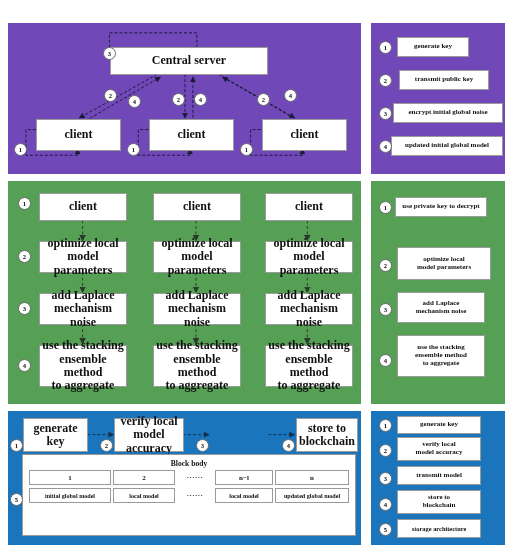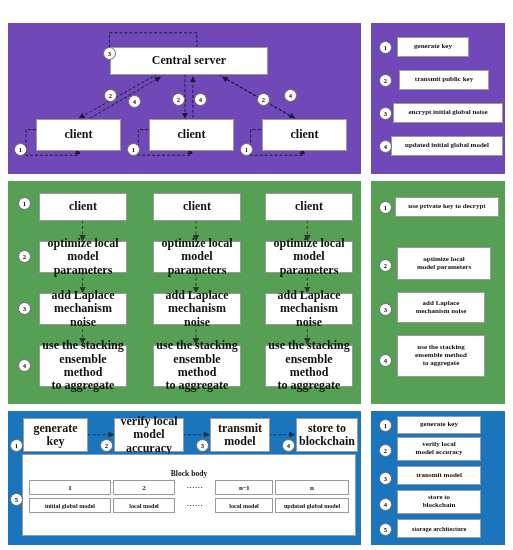--- a/index.html
+++ b/index.html
@@ -57,21 +57,21 @@
     background:#FFFFFF;border:1px solid #9a9a9a;box-sizing:border-box;
     display:flex;align-items:center;justify-content:center;text-align:center;
     color:#111;line-height:1.14;font-size:7px;padding:1px 3px;
   }
 
   
   .blockbody{
     position:absolute;background:#ffffff;border:1px solid #9a9a9a;box-sizing:border-box;
   }
   .bb-title{
-    text-align:center;font-size:7.6px;color:#111;margin-top:14px;margin-bottom:2px;
+    text-align:center;font-size:7.6px;color:#111;margin-top:4px;margin-bottom:2px;
   }
   .bb-row{display:flex;justify-content:center;gap:2px;margin:0 6px 3px 6px;}
   .bb-cell{
     border:1px solid #9a9a9a;background:#fff;box-sizing:border-box;
     display:flex;align-items:center;justify-content:center;
     font-size:7px;color:#111;height:15px;text-align:center;
   }
   .bb-cell.nb{border:1px solid #9a9a9a;}
   .bb-cell.dots{border:none;font-size:7px;letter-spacing:.4px;}
   .bb-cell.lbl{font-size:6.1px;}
@@ -199,21 +199,21 @@
 model parameters</div>
     <div class="node ml" style="left:257px;top:112px;width:88px;height:32px;white-space:pre-line;">add Laplace
 mechanism noise</div>
     <div class="node ml" style="left:257px;top:164px;width:88px;height:42px;white-space:pre-line;">use the stacking
 ensemble method
 to aggregate</div>
   </div>
 
   <div class="band green leg-green">
     <div class="circ" style="left:8px;top:20px;">1</div>
-    <div class="leg-box" style="position:absolute;left:24px;top:16px;width:104px;height:20px;">use private key to decrypt</div>
+    <div class="leg-box" style="position:absolute;left:24px;top:16px;width:92px;height:20px;">use private key to decrypt</div>
 
     <div class="circ" style="left:8px;top:78px;">2</div>
     <div class="leg-box" style="position:absolute;left:26px;top:66px;width:94px;height:33px;white-space:pre-line;">optimize local
 model parameters</div>
 
     <div class="circ" style="left:8px;top:122px;">3</div>
     <div class="leg-box" style="position:absolute;left:26px;top:111px;width:88px;height:31px;white-space:pre-line;">add Laplace
 mechanism noise</div>
 
     <div class="circ" style="left:8px;top:173px;">4</div>
@@ -235,22 +235,20 @@
     </svg>
 
     <div class="circ" style="left:2px;top:28px;">1</div>
     <div class="node" style="left:15px;top:7px;width:65px;height:34px;white-space:pre-line;">generate key</div>
 
     <div class="circ" style="left:92px;top:28px;">2</div>
     <div class="node" style="left:106px;top:7px;width:70px;height:34px;white-space:pre-line;">verify local
 model accuracy</div>
 
     <div class="circ" style="left:188px;top:28px;">3</div>
-    <div class="node" style="left:202px;top:7px;width:60px;height:34px;white-space:pre-line;">transmit
-model</div>
 
     <div class="circ" style="left:274px;top:28px;">4</div>
     <div class="node" style="left:288px;top:7px;width:62px;height:34px;white-space:pre-line;">store to
 blockchain</div>
 
     <div class="circ" style="left:2px;top:82px;">5</div>
 
     <div class="blockbody" style="left:14px;top:43px;width:334px;height:82px;">
       <div class="bb-title">Block body</div>
 

